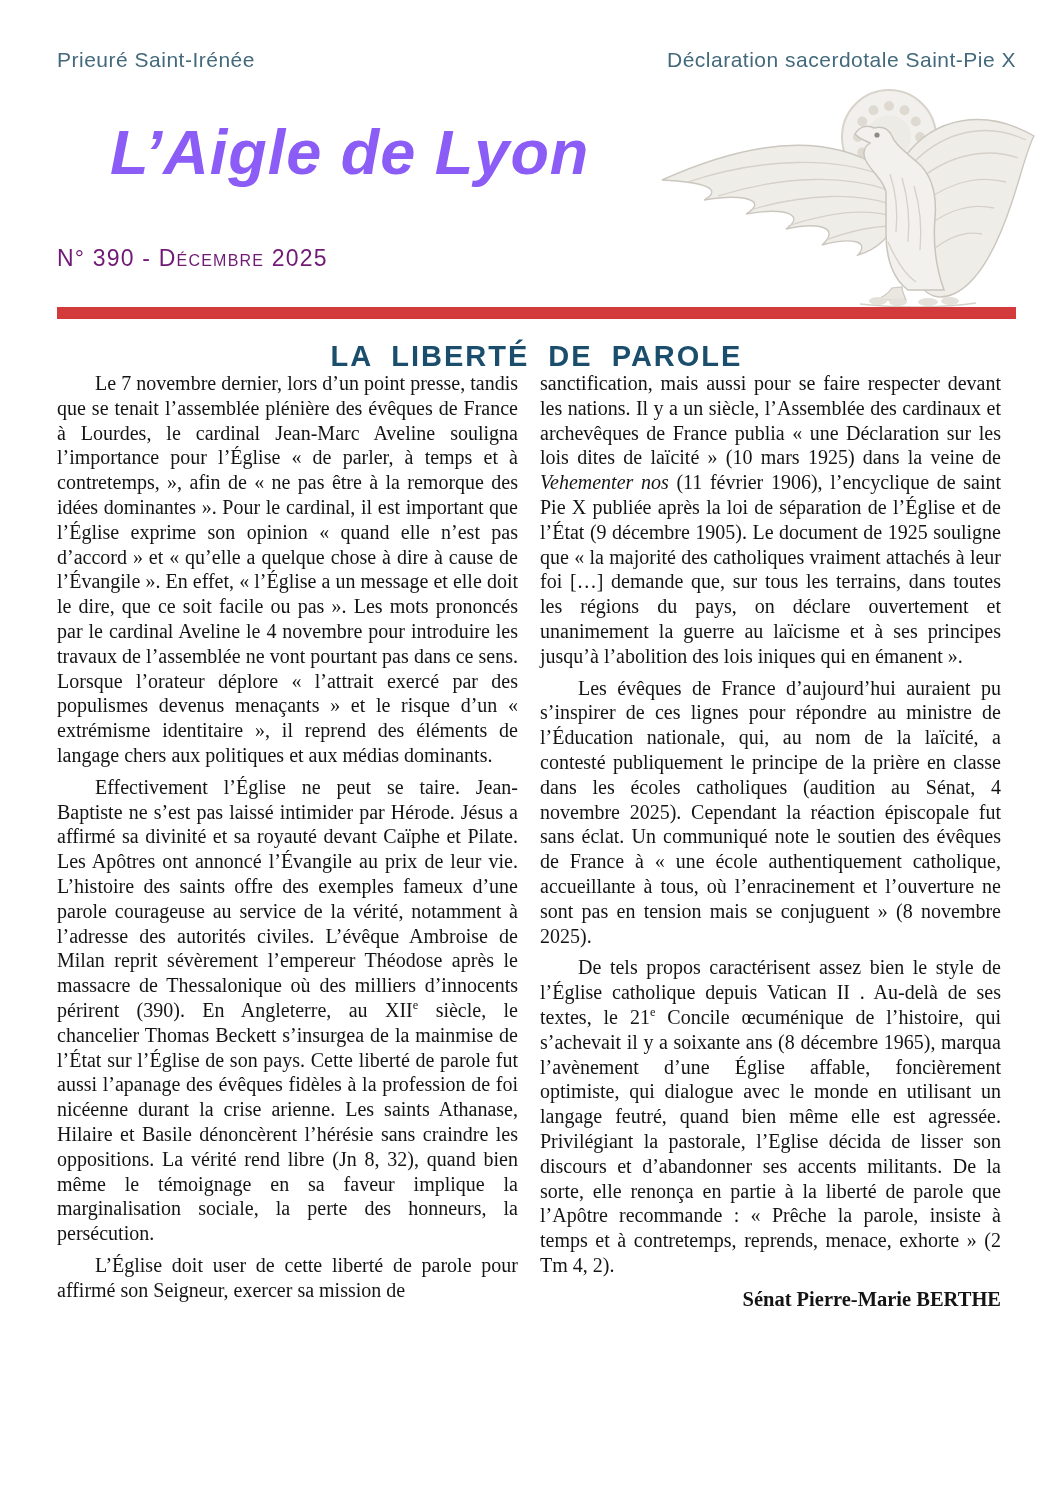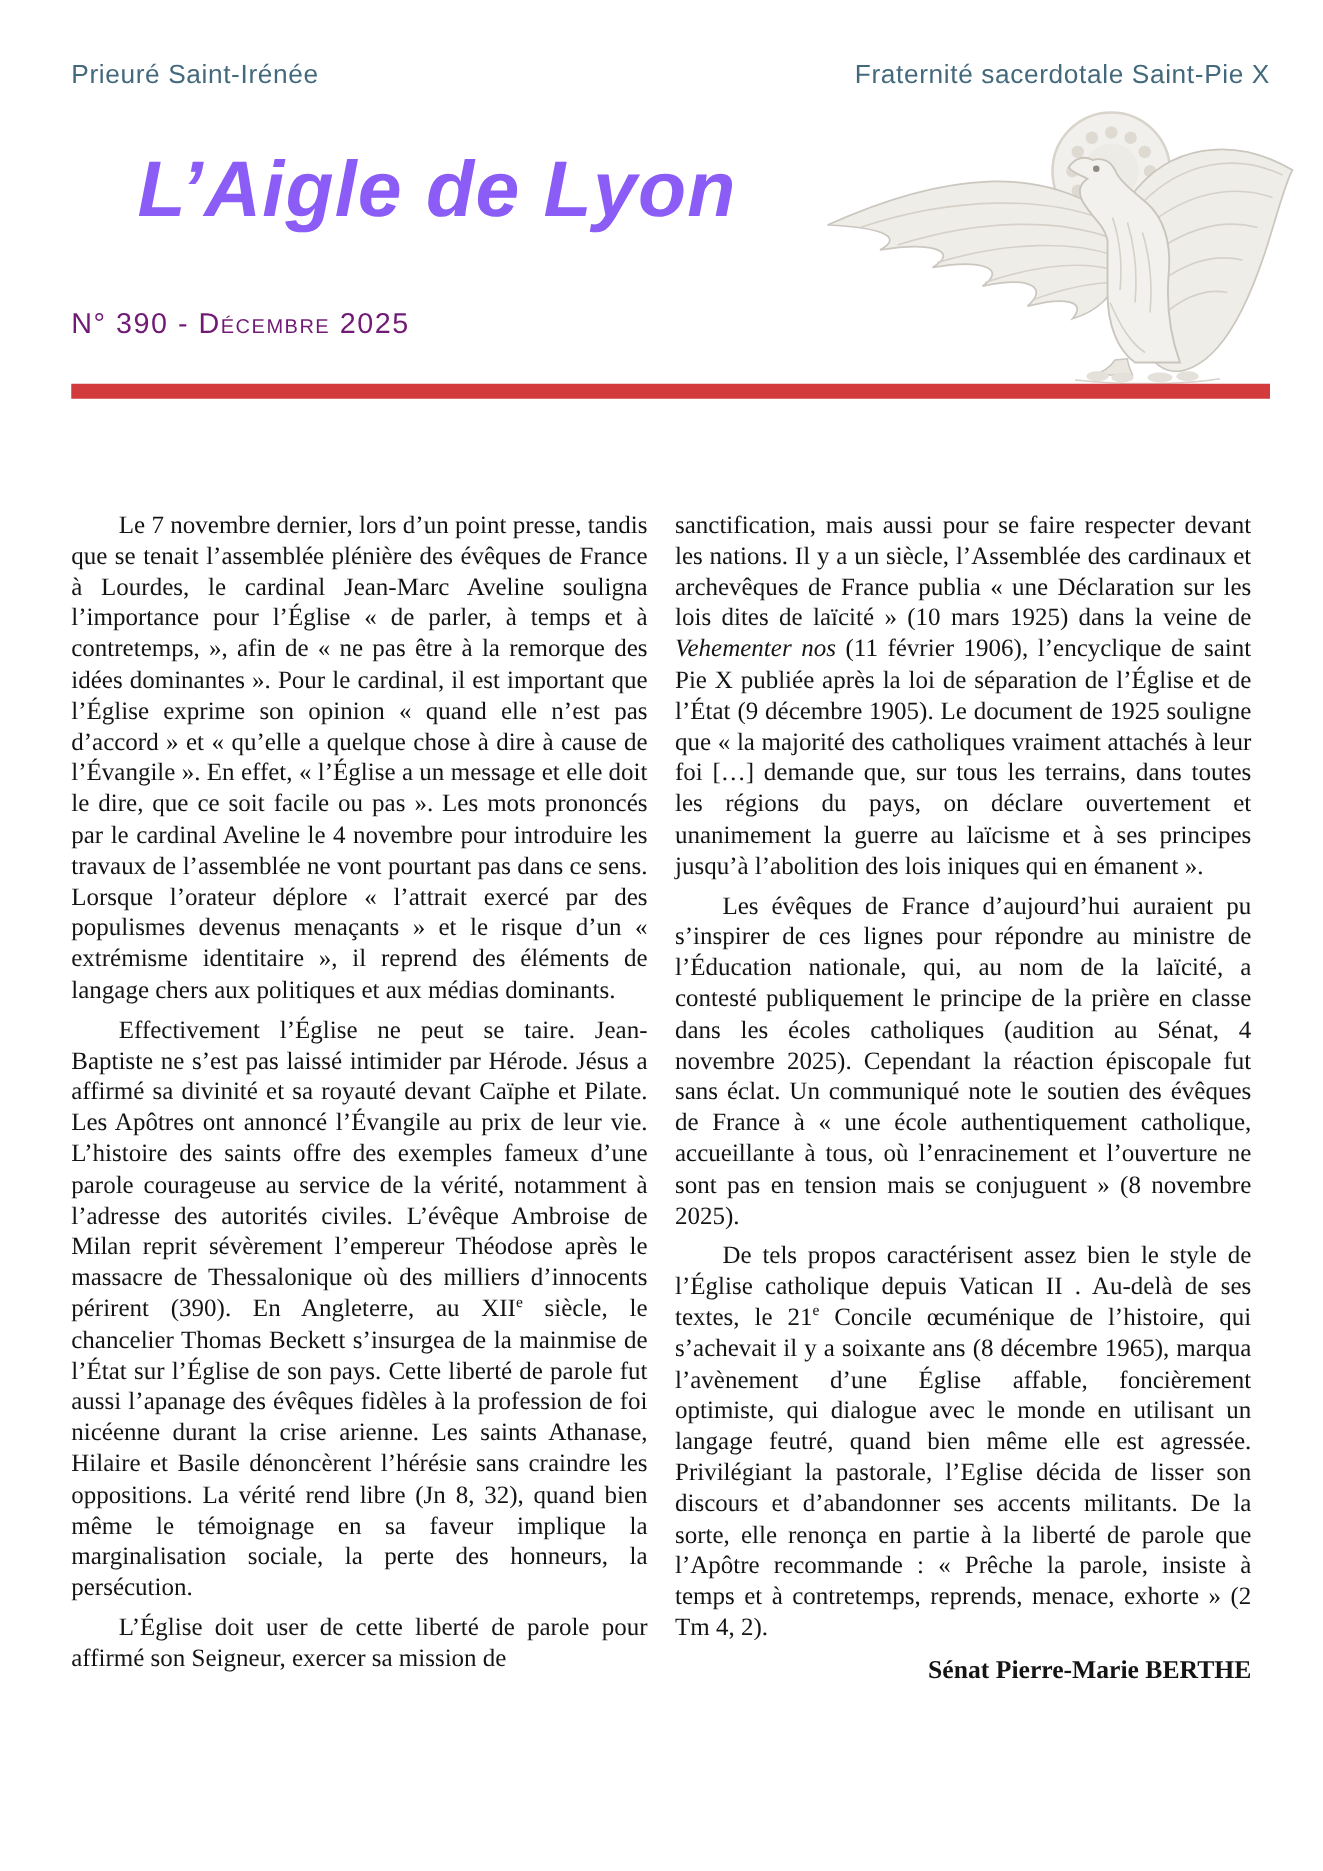--- a/index.html
+++ b/index.html
@@ -42,21 +42,21 @@
   
   .article-heading{
     position:absolute;top:340px;left:57px;width:959px;
     text-align:center;
     font-family:"Liberation Sans", sans-serif;
     font-weight:bold;font-size:29px;
     letter-spacing:2px;word-spacing:9px;
     color:#1b4e6c;
   }
   .columns{
-    position:absolute;top:408px;left:57px;width:959px;
+    position:absolute;top:371px;left:57px;width:959px;
     display:flex;gap:22px;
   }
   .col{width:461px;}
   .para{
     margin:0 0 7px 0;
     font-size:20px;line-height:24.8px;
     text-align:justify;
   }
   .para.indent{text-indent:38px;}
   .para sup{font-size:.62em;line-height:0;vertical-align:super;}
@@ -69,21 +69,21 @@
   svg .st{stroke:#cbc7bf;stroke-width:1.4;fill:#efede8;}
   svg .ln{stroke:#d5d1c9;stroke-width:1.3;fill:none;}
 </style>
 </head>
 <body>
 
 <div class="page">
 
   <div class="header-row">
     <span>Prieuré Saint-Irénée</span>
-    <span>Fraternité sacerdotale Saint-Pie X</span>
+    <span>Déclaration sacerdotale Saint-Pie X</span>
   </div>
 
   <div class="masthead-title">L’Aigle de Lyon</div>
 
   <div class="issue-line">N° 390 - Décembre 2025</div>
 
   <div class="eagle-wrap">
     <svg viewBox="0 0 392 226" width="392" height="226" aria-hidden="true">
 
       <g>
@@ -155,20 +155,21 @@
         <ellipse cx="252" cy="220" rx="9" ry="4" fill="#e4e1da"></ellipse>
         <ellipse cx="282" cy="220" rx="10" ry="4" fill="#e4e1da"></ellipse>
         <ellipse cx="304" cy="219" rx="9" ry="4" fill="#e4e1da"></ellipse>
         <path class="ln" d="M214,222 C250,226 300,226 330,221"></path>
       </g>
     </svg>
   </div>
 
   <div class="red-divider"></div>
 
+  <div class="article-heading">LA LIBERTÉ DE PAROLE</div>
 
   <div class="columns">
     <div class="col">
         <p class="para indent"><span>Le 7 novembre dernier, lors d’un point presse, tandis que se tenait l’assemblée plénière des évêques de France à Lourdes, le cardinal Jean-Marc Aveline souligna l’importance pour l’Église « de parler, à temps et à contretemps, », afin de « ne pas être à la remorque des idées dominantes ». Pour le cardinal, il est important que l’Église exprime son opinion « quand elle n’est pas d’accord » et « qu’elle a quelque chose à dire à cause de l’Évangile ». En effet, « l’Église a un message et elle doit le dire, que ce soit facile ou pas ». Les mots prononcés par le cardinal Aveline le 4 novembre pour introduire les travaux de l’assemblée ne vont pourtant pas dans ce sens. Lorsque l’orateur déplore « l’attrait exercé par des populismes devenus menaçants » et le risque d’un « extrémisme identitaire », il reprend des éléments de langage chers aux politiques et aux médias dominants.</span></p>
         <p class="para indent"><span>Effectivement l’Église ne peut se taire. Jean-Baptiste ne s’est pas laissé intimider par Hérode. Jésus a affirmé sa divinité et sa royauté devant Caïphe et Pilate. Les Apôtres ont annoncé l’Évangile au prix de leur vie. L’histoire des saints offre des exemples fameux d’une parole courageuse au service de la vérité, notamment à l’adresse des autorités civiles. L’évêque Ambroise de Milan reprit sévèrement l’empereur Théodose après le massacre de Thessalonique où des milliers d’innocents périrent (390). En Angleterre, au XII</span><sup>e</sup><span> siècle, le chancelier Thomas Beckett s’insurgea de la mainmise de l’État sur l’Église de son pays. Cette liberté de parole fut aussi l’apanage des évêques fidèles à la profession de foi nicéenne durant la crise arienne. Les saints Athanase, Hilaire et Basile dénoncèrent l’hérésie sans craindre les oppositions. La vérité rend libre (Jn 8, 32), quand bien même le témoignage en sa faveur implique la marginalisation sociale, la perte des honneurs, la persécution.</span></p>
         <p class="para indent"><span>L’Église doit user de cette liberté de parole pour affirmé son Seigneur, exercer sa mission de</span></p>
       </div>
     <div class="col">
       <div>
           <p class="para"><span>sanctification, mais aussi pour se faire respecter devant les nations. Il y a un siècle, l’Assemblée des cardinaux et archevêques de France publia « une Déclaration sur les lois dites de laïcité » (10 mars 1925) dans la veine de </span><em>Vehementer nos</em><span> (11 février 1906), l’encyclique de saint Pie X publiée après la loi de séparation de l’Église et de l’État (9 décembre 1905). Le document de 1925 souligne que « la majorité des catholiques vraiment attachés à leur foi […] demande que, sur tous les terrains, dans toutes les régions du pays, on déclare ouvertement et unanimement la guerre au laïcisme et à ses principes jusqu’à l’abolition des lois iniques qui en émanent ».</span></p>

